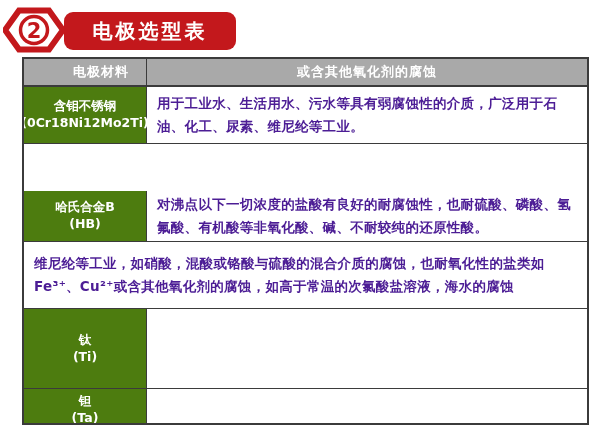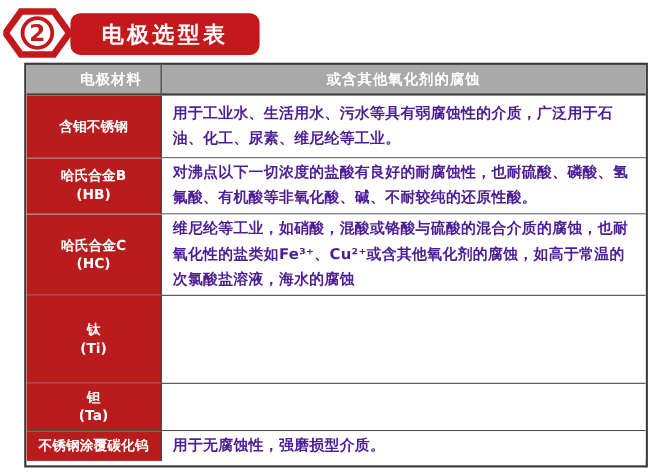--- a/index.html
+++ b/index.html
@@ -48,29 +48,29 @@
   }
   .th-material { width: 123px; border-right: 1px solid #3b3b3b; padding-left: 32px; }
   .th-desc { flex: 1; }
   .trow {
     display: flex; flex: 0 0 auto;
     border-bottom: 1px solid #3b3b3b;
     background: #ffffff;
   }
   #rows-container .trow:last-child { border-bottom: none; }
   #rows-container .trow:nth-child(1) { min-height: 57px; }
-  #rows-container .trow:nth-child(2) { min-height: 40px; }
+  #rows-container .trow:nth-child(2) { min-height: 40px; margin-top: 47px; }
   #rows-container .trow:nth-child(3) { min-height: 67px; }
   #rows-container .trow:nth-child(4) { min-height: 80px; }
   #rows-container .trow:nth-child(5) { min-height: 43px; }
   #rows-container .trow:nth-child(6) { min-height: 24px; }
   #rows-container .trow:nth-child(7) { min-height: 26px; }
   .cell.material {
     width: 123px; flex: 0 0 123px;
-    background: #b91c1c;
+    background: #4d7c0f;
     border-right: 1px solid #3b3b3b;
     color: #ffffff; font-weight: bold; font-size: 12.5px;
     display: flex; flex-direction: column;
     align-items: center; justify-content: center;
     text-align: center; line-height: 1.35;
     padding: 1px 2px;
   }
   .cell.desc {
     flex: 1;
     display: flex; align-items: center;
@@ -98,37 +98,34 @@
 
 <div class="sel-table">
   <div class="thead">
     <div class="th th-material">电极材料</div>
     <div class="th th-desc">或含其他氧化剂的腐蚀</div>
   </div>
   <div id="rows-container">
   <div class="trow">
     <div class="cell material">
       <div class="mat-name">含钼不锈钢</div>
+      <div class="mat-code">(0Cr18Ni12Mo2Ti)</div>
     </div>
     <div class="cell desc">用于工业水、生活用水、污水等具有弱腐蚀性的介质，广泛用于石油、化工、尿素、维尼纶等工业。</div>
   </div>
 
   <div class="trow">
     <div class="cell material">
       <div class="mat-name">哈氏合金B</div>
       <div class="mat-code">(HB)</div>
     </div>
     <div class="cell desc">对沸点以下一切浓度的盐酸有良好的耐腐蚀性，也耐硫酸、磷酸、氢氟酸、有机酸等非氧化酸、碱、不耐较纯的还原性酸。</div>
   </div>
 
   <div class="trow">
-    <div class="cell material">
-      <div class="mat-name">哈氏合金C</div>
-      <div class="mat-code">(HC)</div>
-    </div>
     <div class="cell desc">维尼纶等工业，如硝酸，混酸或铬酸与硫酸的混合介质的腐蚀，也耐氧化性的盐类如Fe³⁺、Cu²⁺或含其他氧化剂的腐蚀，如高于常温的次氯酸盐溶液，海水的腐蚀</div>
   </div>
 
   <div class="trow">
     <div class="cell material">
       <div class="mat-name">钛</div>
       <div class="mat-code">(Ti)</div>
     </div>
   </div>
 

